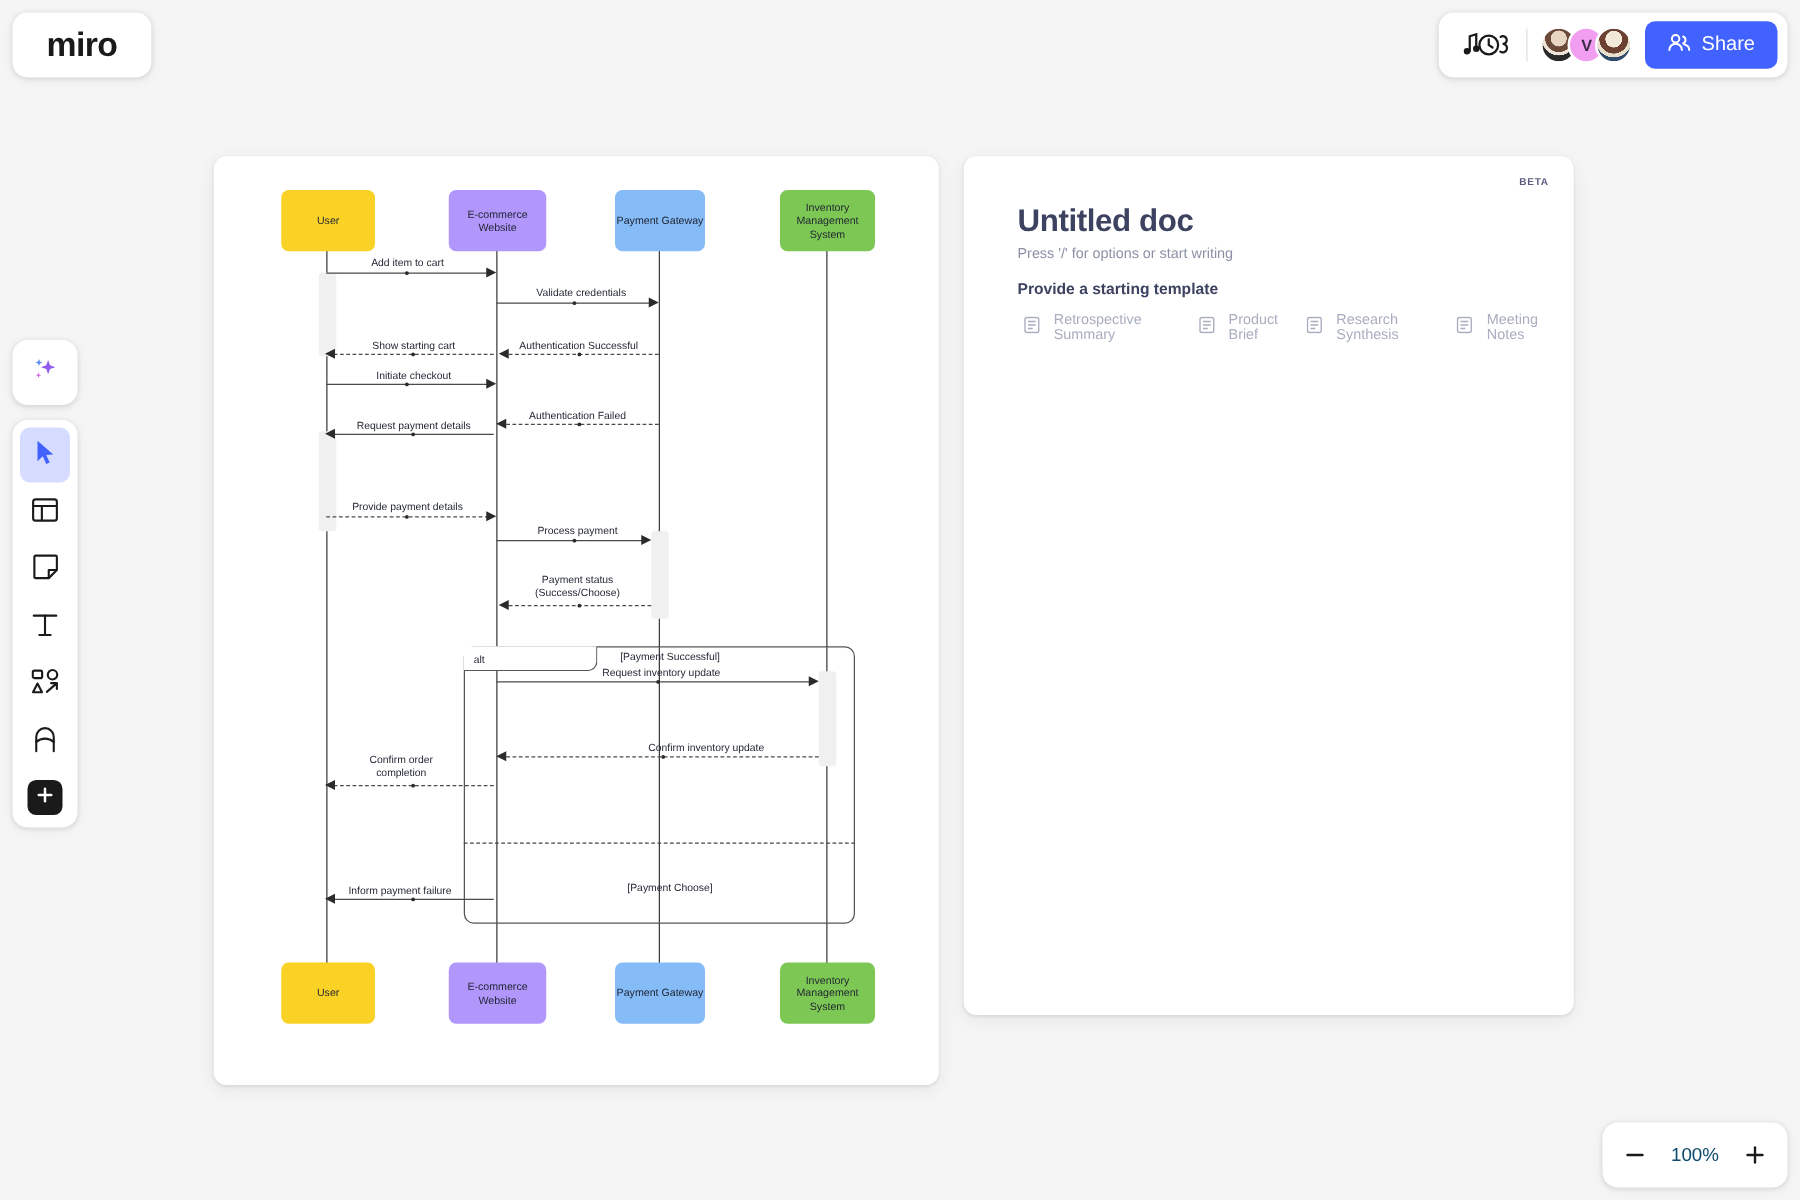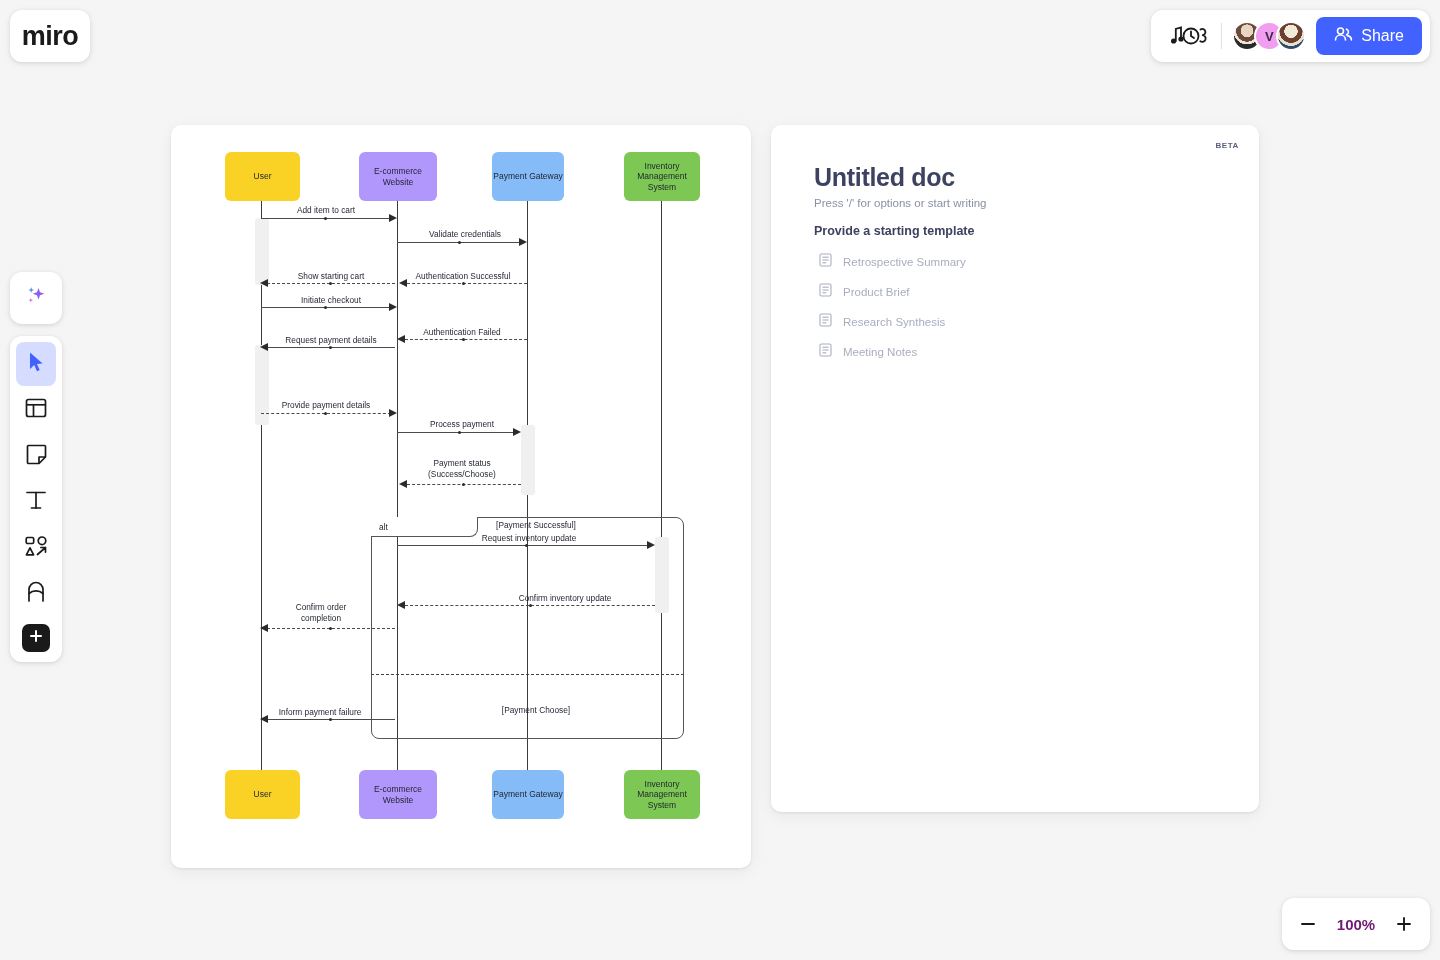--- a/index.html
+++ b/index.html
@@ -8,21 +8,21 @@
     width: 1440px; height: 960px;
     background: #f5f5f5;
     font-family: "Liberation Sans", sans-serif;
     overflow: hidden;
   }
   #stage { position: relative; width: 1440px; height: 960px; }
 
   
   .logo-card {
     position: absolute; left: 10px; top: 10px;
-    width: 80px; height: 52px;
+    width: 111px; height: 52px;
     background: #fff; border-radius: 12px;
     box-shadow: 0 1px 4px rgba(0,0,0,.10), 0 2px 10px rgba(0,0,0,.05);
     display: flex; align-items: center; justify-content: center;
   }
   .logo-text {
     font-size: 27px; font-weight: 700; color: #1a1a1a;
     letter-spacing: -0.5px; font-family: "Liberation Sans", sans-serif;
   }
 
   
@@ -79,21 +79,21 @@
   }
 
   
   .zoomctl {
     position:absolute; right:10px; bottom:10px;
     height:52px; background:#fff; border-radius:12px;
     box-shadow: 0 1px 4px rgba(0,0,0,.10), 0 2px 10px rgba(0,0,0,.05);
     display:flex; align-items:center; padding:0 6px; gap:4px;
   }
   .zbtn { width:40px; height:40px; display:flex; align-items:center; justify-content:center; cursor:pointer; border-radius:8px;}
-  .zval { font-size:15px; font-weight:700; color:#701a75; min-width:48px; text-align:center; }
+  .zval { font-size:15px; font-weight:400; color:#0c4a6e; min-width:48px; text-align:center; }
 
   
   .diagram-card {
     position:absolute; left:171px; top:125px; width:580px; height:743px;
     background:#fff; border-radius:10px;
     box-shadow: 0 1px 3px rgba(0,0,0,.08), 0 4px 16px rgba(0,0,0,.06);
     overflow:hidden;
   }
   .doc-card {
     position:absolute; left:771px; top:125px; width:488px; height:687px;
@@ -109,21 +109,21 @@
     font-size:25px; font-weight:700; color:#3c4260; letter-spacing:-.3px;
   }
   .doc-sub {
     position:absolute; left:43px; top:72px;
     font-size:11.5px; color:#8b90a6;
   }
   .doc-choose {
     position:absolute; left:43px; top:99px;
     font-size:12.5px; font-weight:700; color:#3c4260;
   }
-  .tpl-list { position:absolute; left:48px; top:122px; display:flex; flex-direction:column; }
+  .tpl-list { position:absolute; left:48px; top:122px; display:flex; flex-direction:row; }
   .tpl-item { display:flex; align-items:center; gap:11px; height:30px; cursor:pointer; }
   .tpl-label { font-size:11.5px; color:#a9adc0; }
 
   
   .seq { position:absolute; inset:0; }
   .actor {
     position:absolute; border-radius:6px;
     display:flex; align-items:center; justify-content:center;
     text-align:center; line-height:1.18;
     font-size:8.5px; color:#1f2330; font-weight:500;

